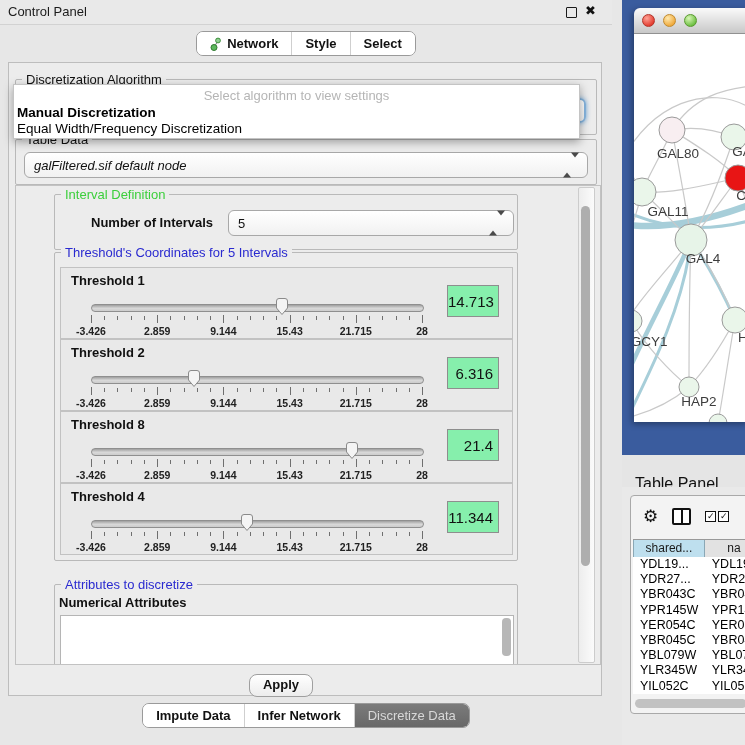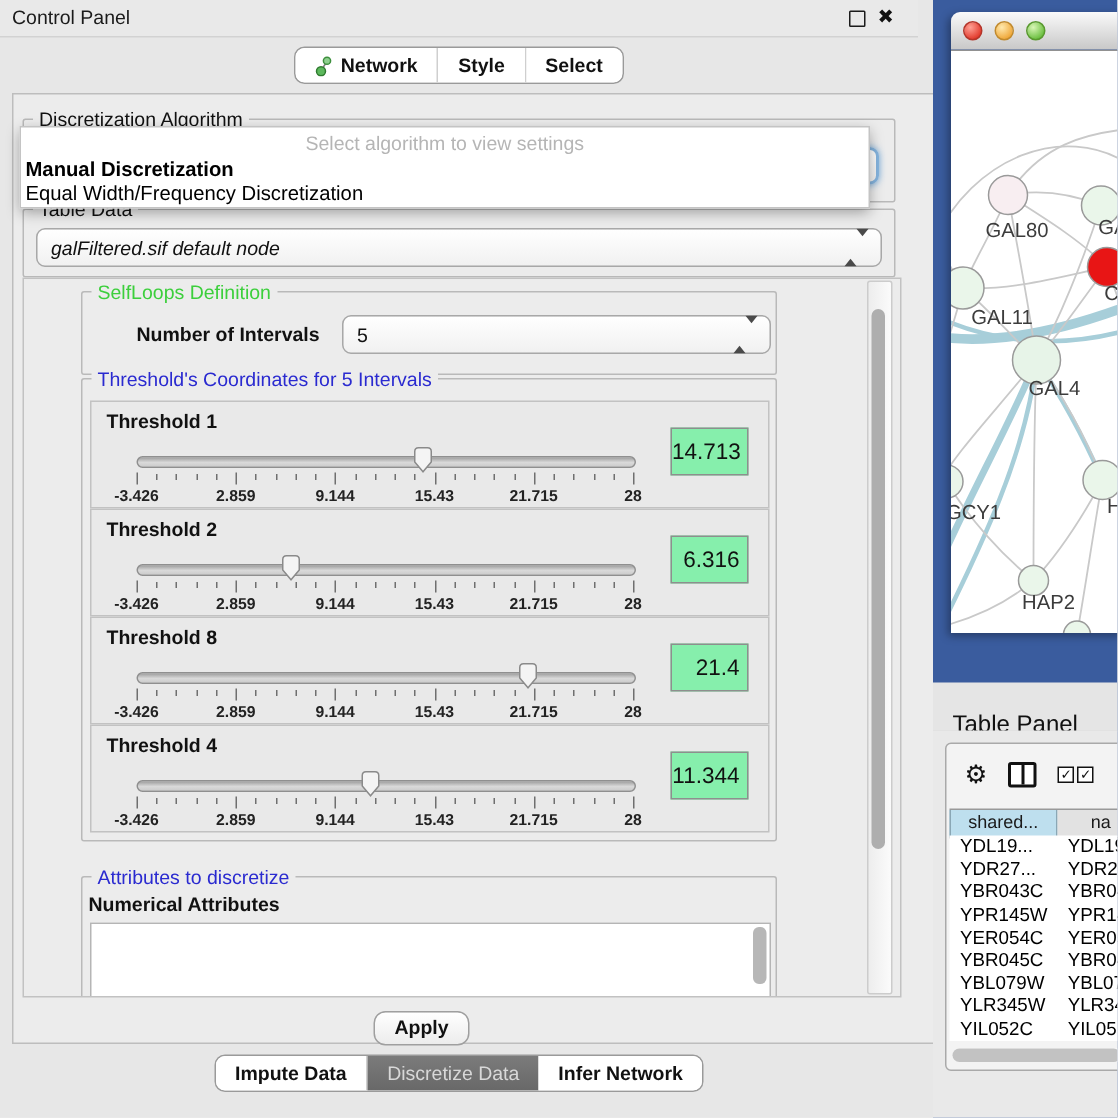--- a/index.html
+++ b/index.html
@@ -13,21 +13,21 @@
   .float-ic{position:absolute;left:566px;top:7px;width:9px;height:9px;border:1.5px solid #1b1b1b;
             border-radius:1px;background:transparent;}
   .close-ic{position:absolute;left:585px;top:3px;font-size:13px;font-weight:bold;color:#111;}
   .topTabs{position:absolute;left:0;top:31px;width:612px;display:flex;justify-content:center;}
   .seg{display:inline-flex;border:1.5px solid #9a9a9a;border-radius:7px;overflow:hidden;background:#fff;}
   .seg .it{padding:4px 13px;font-size:13px;font-weight:bold;color:#111;background:#fff;
            display:flex;align-items:center;gap:5px;border-right:1px solid #cfcfcf;cursor:default;}
   .seg .it:last-child{border-right:none;}
   .seg .it.active{background:linear-gradient(#7b7b7b,#686868);color:#d8d8d8;font-weight:normal;border-right:none;}
   .mainBox{position:absolute;left:8px;top:62px;width:592px;height:632px;background:#ececec;
-           border:1px solid #bdbdbd;padding-left:35px;}
+           border:1px solid #bdbdbd;}
   .fs{position:absolute;border:1px solid #b9b9b9;border-radius:2px;}
   .fs .legend{position:absolute;top:-8px;left:6px;background:#ececec;padding:0 4px;font-size:13px;color:#111;}
   .legend.green{color:#3ccf3c;}
   .legend.blue{color:#2a2ad0;}
   .combo{position:absolute;background:linear-gradient(#ffffff,#f1f1f1);border:1px solid #a8a8a8;
          border-radius:6px;font-size:13px;color:#111;display:flex;align-items:center;padding-left:9px;}
   .combo.focus{border:2px solid #85b4de;box-shadow:0 0 5px #6fa8dc;}
   .stepper{position:absolute;right:8px;top:50%;transform:translateY(-50%);}
   .stepper .up{width:0;height:0;border-left:4px solid transparent;border-right:4px solid transparent;
                border-bottom:5px solid #4a4a4a;margin-bottom:2px;}
@@ -144,21 +144,21 @@
       <span class="legend">Table Data</span>
       <div class="combo" style="left:8px;top:12px;width:564px;height:26px;box-sizing:border-box;font-style:italic;">
         <span>galFiltered.sif default node</span>
         <span class="stepper"><span class="up"></span><span class="dn"></span></span>
       </div>
     </div>
 
     <div class="scrollArea">
 
       <div class="fs" style="left:38px;top:8px;width:462px;height:54px;">
-        <span class="legend green">SelfLoops Definition</span>
+        <span class="legend green">Interval Definition</span>
         <div style="position:absolute;left:36px;top:20px;font-size:13px;font-weight:bold;color:#111;">Number of Intervals</div>
         <div class="combo" style="left:173px;top:15px;width:286px;height:26px;box-sizing:border-box;">
           <span>5</span>
           <span class="stepper"><span class="up"></span><span class="dn"></span></span>
         </div>
       </div>
 
       <div class="fs" style="left:38px;top:66px;width:462px;height:307px;">
         <span class="legend blue">Threshold's Coordinates for 5 Intervals</span>
         <div id="threshList" style="position:absolute;left:0;top:0;width:100%;height:100%;">
@@ -372,25 +372,25 @@
     <div class="prompt">Select algorithm to view settings</div>
     <div class="op1">Manual Discretization</div>
     <div class="op2">Equal Width/Frequency Discretization</div>
   </div>
 
   <div class="bottomTabs">
     <div class="seg" id="bottomTabsSeg">
         <div class="it">
           <span>Impute Data</span>
         </div>
+        <div class="it">
+          <span>Infer Network</span>
+        </div>
         <div class="it active">
           <span>Discretize Data</span>
-        </div>
-        <div class="it">
-          <span>Infer Network</span>
         </div>
       </div>
   </div>
 </div>
 
 <div class="right">
   <div class="macwin">
     <div class="mactitle">
       <span class="light red"></span>
       <span class="light yellow"></span>

